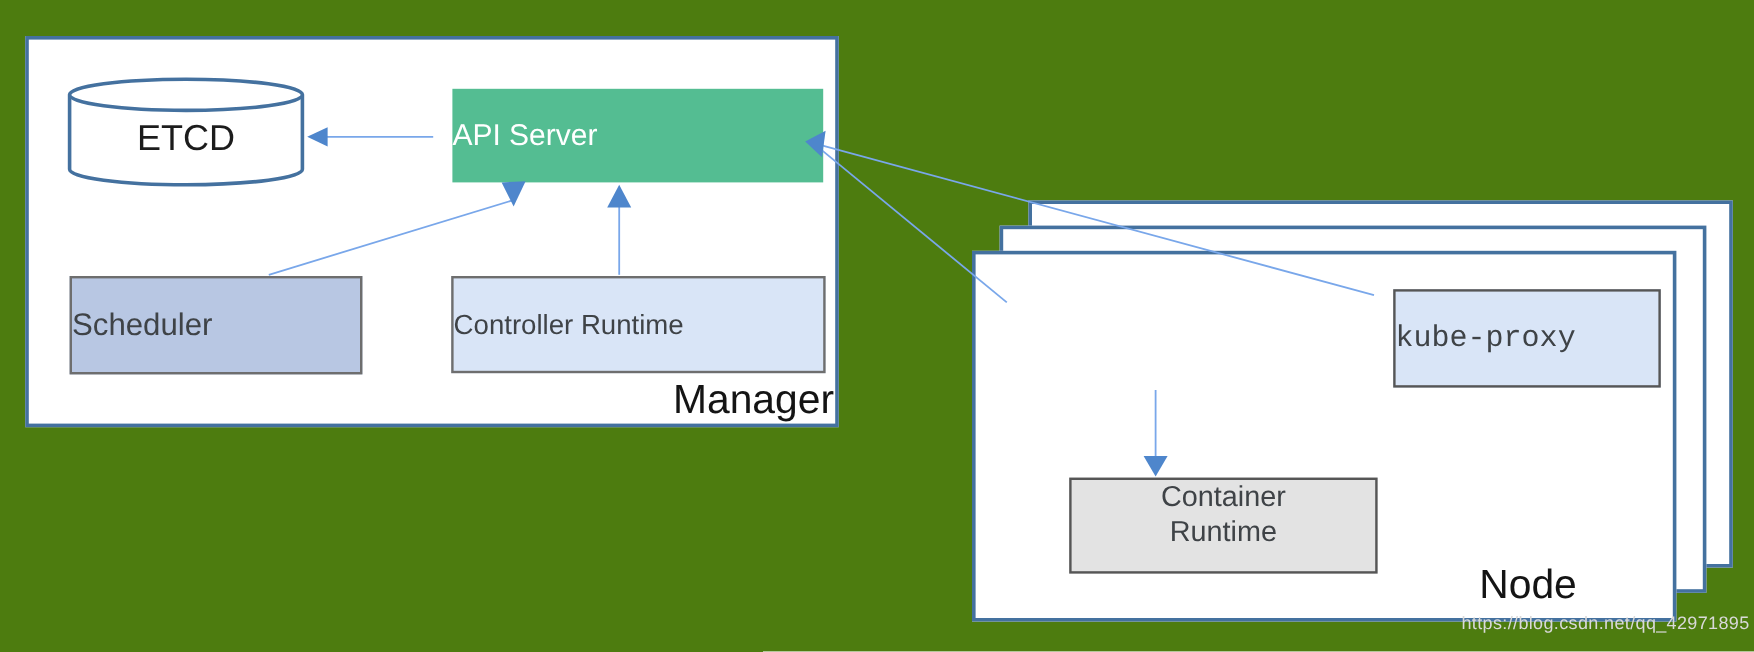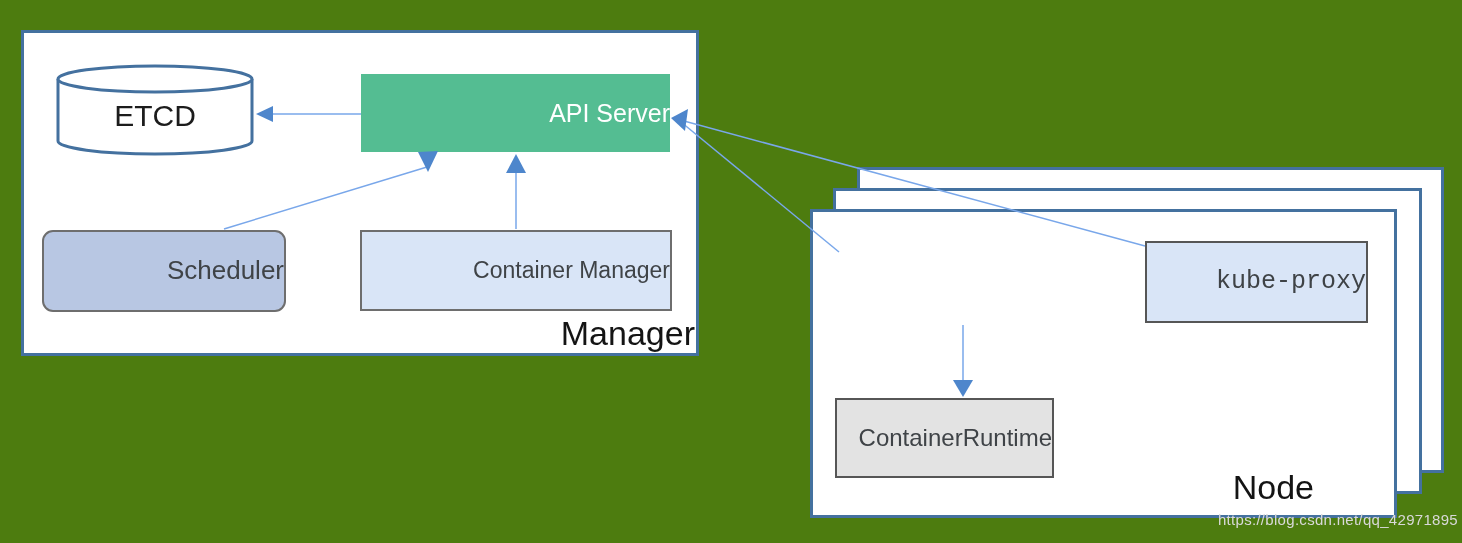--- a/index.html
+++ b/index.html
@@ -11,45 +11,46 @@
     background:#4d7c0f;
   }
   .abs{position:absolute;box-sizing:border-box;}
   
   .frame{
     border:3px solid #44719f;
     background:#ffffff;
   }
   
   .comp{
-    display:flex;align-items:center;justify-content:flex-end;
+    display:flex;align-items:center;justify-content:flex-start;
     text-align:center;
     color:#3f4347;
     line-height:1.22;
+    margin-left:16px;
   }
   .comp.bordered{border:2px solid #6e6e6e;}
   .comp.bordered-dark{border:2px solid #565656;}
   .comp.white-text{color:#ffffff;}
   .master-box   {left:21px;  top:30px;  width:678px; height:326px; z-index:1;}
   .node-back    {left:857px; top:167px; width:587px; height:306px; z-index:1;}
   .node-mid     {left:833px; top:188px; width:589px; height:306px; z-index:2;}
   .node-front   {left:810px; top:209px; width:587px; height:309px; z-index:3;}
   .etcd-wrap    {left:55px;  top:63px;  width:200px; height:94px;  z-index:4;}
   .etcd-label{
     position:absolute;left:0;top:18px;width:100%;height:70px;
     display:flex;align-items:center;justify-content:center;
     font-size:30px;color:#1c1c1c;
   }
   .api-server   {left:361px; top:74px;  width:309px; height:78px;  font-size:25px; z-index:4;}
-  .scheduler    {left:42px;  top:230px; width:244px; height:82px;  font-size:26px; z-index:4;border-radius:11px;}
+  .scheduler    {left:42px;  top:230px; width:244px; height:82px;  font-size:26px; z-index:4;}
   .controller   {left:360px; top:230px; width:312px; height:81px;  font-size:23px; z-index:4;}
   .kubelet      {left:837px; top:244px; width:255px; height:80px;  font-size:25px; z-index:5;}
   .kube-proxy   {left:1145px;top:241px; width:223px; height:82px;  font-size:25px; z-index:5;}
-  .container-rt {left:835px; top:398px; width:219px; height:80px;  font-size:24px; z-index:5;
-                 flex-direction:row;}
+  .container-rt {left:875px; top:398px; width:257px; height:80px;  font-size:24px; z-index:5;
+                 flex-direction:column;}
   .group-label{
     color:#141414;font-size:34px;
     text-align:right;
   }
   .master-label {left:480px; top:314px; width:215px; z-index:4;}
   .node-label   {left:1114px;top:468px; width:200px; z-index:5;}
   .watermark{
     left:1158px;top:511px;width:300px;
     text-align:right;
     font-size:15px;color:#d9d9d9;
@@ -82,21 +83,21 @@
 
   <div class="abs comp white-text api-server" style="background-color: rgb(84, 189, 146);">
     <span>API Server</span>
   </div>
 
   <div class="abs comp bordered scheduler" style="background-color: rgb(184, 199, 227);">
     <span>Scheduler</span>
   </div>
 
   <div class="abs comp bordered controller" style="background-color: rgb(217, 229, 247);">
-    <span>Container Manager</span>
+    <span>Controller Runtime</span>
   </div>
 
   <div class="abs group-label master-label">Manager</div>
 
 
   <div class="abs comp bordered-dark kube-proxy" style="background-color: rgb(217, 229, 247); font-family: Liberation Mono, monospace;">
     <span>kube-proxy</span>
   </div>
 
   <div class="abs comp bordered-dark container-rt" style="background-color: rgb(227, 227, 227);">

